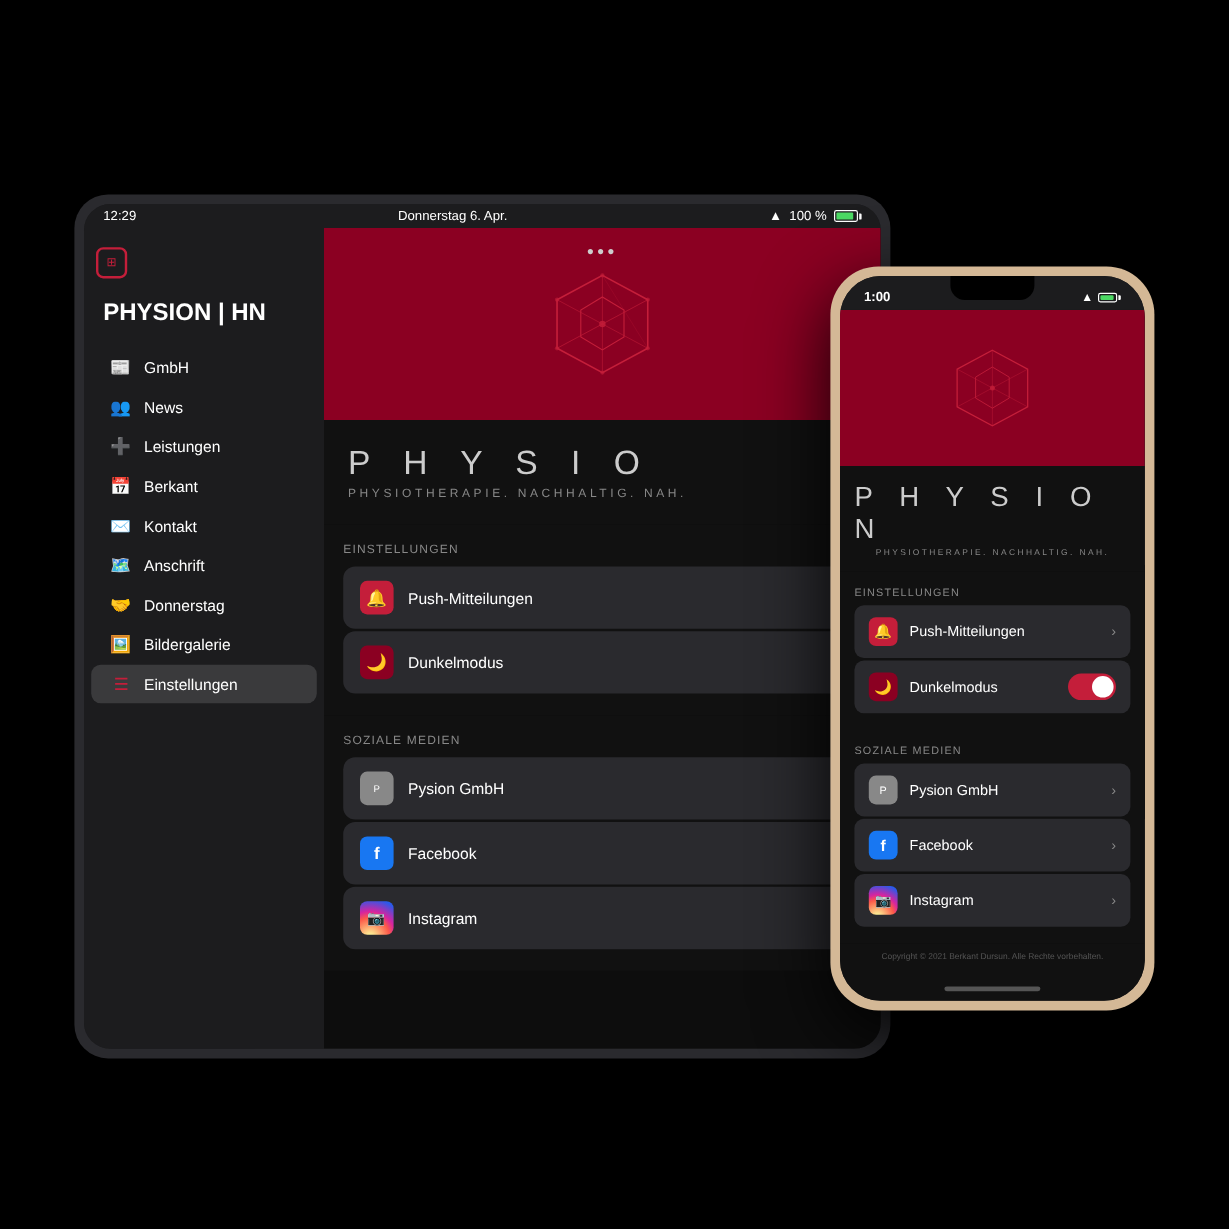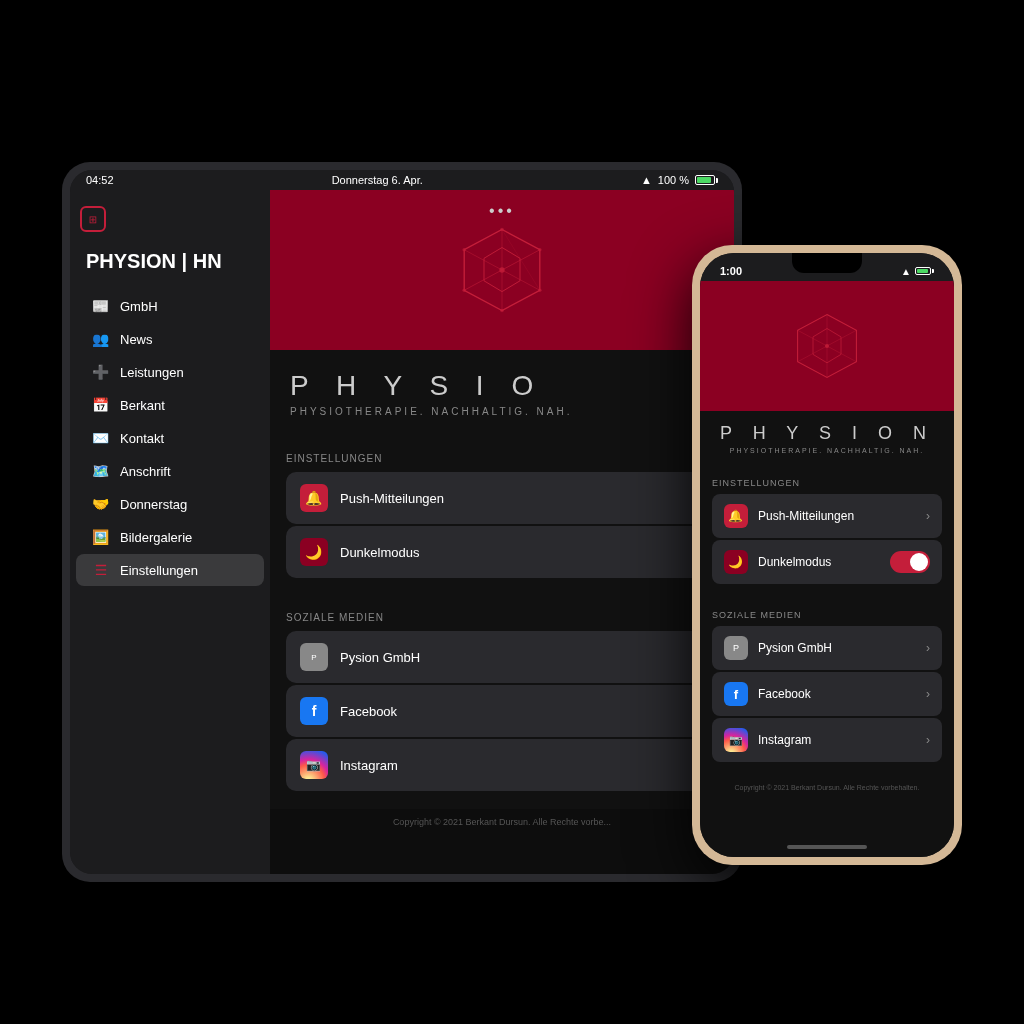--- a/index.html
+++ b/index.html
@@ -258,21 +258,20 @@
       position: absolute;
       right: 0;
       top: 100px;
       width: 270px;
       height: 620px;
       background: #d4b896;
       border-radius: 40px;
       padding: 8px;
       box-shadow: 0 20px 60px rgba(0,0,0,0.9);
       z-index: 10;
-      margin-top: 23px;
     }
     .phone-inner {
       width: 100%;
       height: 100%;
       background: #1c1c1e;
       border-radius: 34px;
       overflow: hidden;
       display: flex;
       flex-direction: column;
     }
@@ -308,21 +307,21 @@
     }
     .phone-brand {
       background: #111;
       padding: 12px;
       display: flex;
       flex-direction: column;
       align-items: center;
       gap: 3px;
     }
     .phone-brand-name {
-      font-size: 18px;
+      font-size: 23px;
       letter-spacing: 8px;
       color: #ccc;
       font-weight: 300;
     }
     .phone-brand-tagline {
       font-size: 7px;
       letter-spacing: 2px;
       color: #888;
     }
     .phone-settings {
@@ -427,21 +426,21 @@
   </style>
 </head>
 <body>
 
 <div class="scene">
 
   <div class="tablet">
     <div class="tablet-inner">
 
       <div class="tablet-statusbar">
-        <span>04:52</span>
+        <span>12:29</span>
         <span>Donnerstag 6. Apr.</span>
         <div class="tablet-statusbar-right">
           <span>▲</span>
           <span>100 %</span>
           <div class="battery-icon">
             <div class="battery-body">
                 <div class="battery-fill"></div>
               </div>
             <div class="battery-tip"></div>
           </div>
@@ -541,21 +540,20 @@
               <div class="social-icon fb-icon">f</div>
               <span>Facebook</span>
             </div>
             <div class="social-row">
               <div class="social-icon ig-icon">📷</div>
               <span>Instagram</span>
             </div>
           </div>
 
 
-          <div class="footer-copyright">Copyright © 2021 Berkant Dursun. Alle Rechte vorbe...</div>
         </div>
       </div>
     </div>
   </div>
 
   <div class="phone">
     <div class="phone-inner">
 
       <div class="phone-statusbar">
         <span>1:00</span>

